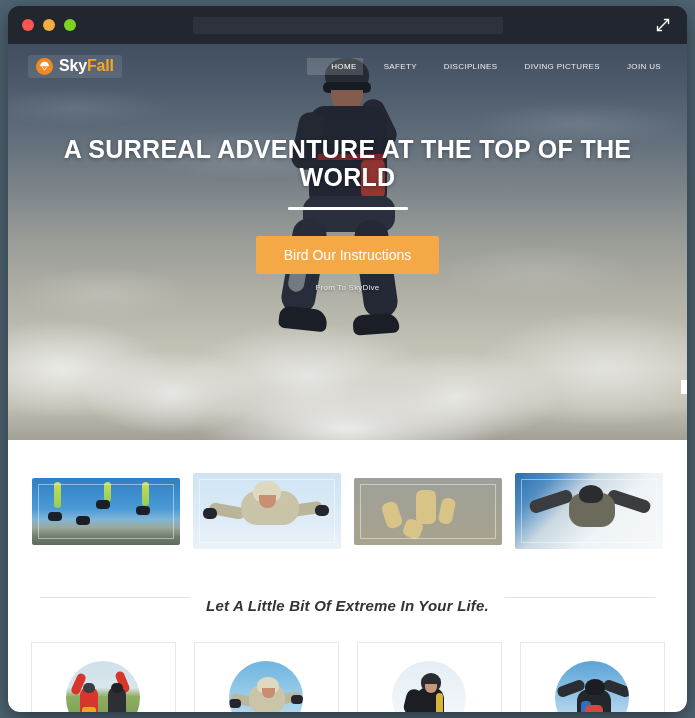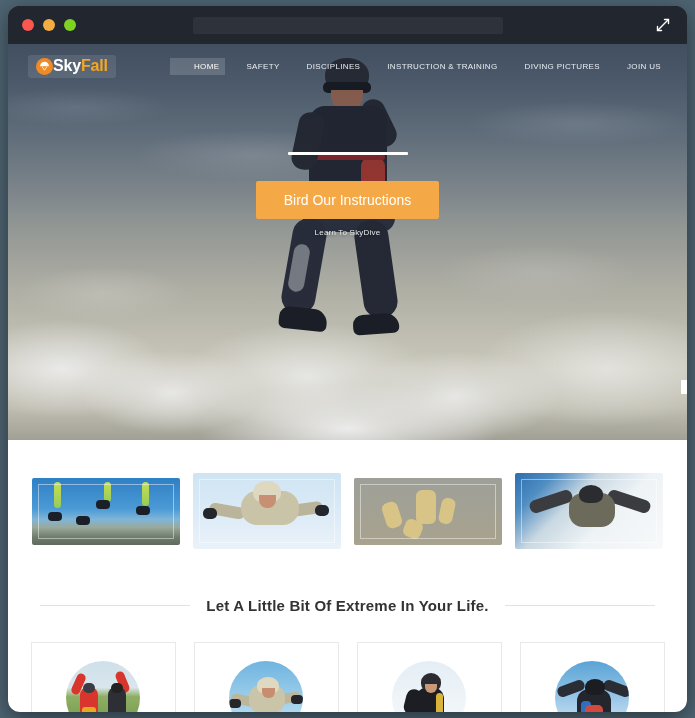--- a/index.html
+++ b/index.html
@@ -148,21 +148,21 @@
     position: relative;
     z-index: 5;
     height: 44px;
     display: flex;
     align-items: center;
     padding: 0 20px;
   }
   .logo {
     display: flex;
     align-items: center;
-    gap: 0;
+    gap: 6px;
     padding: 3px 8px;
     background: rgba(255,255,255,0.10);
     border-radius: 3px;
     cursor: pointer;
   }
   .logo-mark {
     width: 17px; height: 17px;
     border-radius: 50%;
     background: #f08a24;
     display: flex; align-items: center; justify-content: center;
@@ -300,24 +300,24 @@
   
   .t4 { background: linear-gradient(135deg, #2d6fae 0%, #4f8dc2 18%, #c9d8e2 38%, #eef3f6 62%, #f7f9fa 100%); }
   .t4 .body { position:absolute; left:54px; top:20px; width:46px; height:34px; background:#6c6a5a; border-radius:14px; }
   .t4 .helm { position:absolute; left:64px; top:12px; width:24px; height:18px; background:#2a2c30; border-radius:50% 50% 40% 40%; }
   .t4 .wing-l { position:absolute; left:14px; top:22px; width:44px; height:13px; background:#3a3c40; border-radius:6px; transform:rotate(-18deg); }
   .t4 .wing-r { position:absolute; left:92px; top:22px; width:44px; height:13px; background:#3a3c40; border-radius:6px; transform:rotate(18deg); }
 
   
   .section-head {
     display: flex;
-    align-items: center;
     gap: 16px;
     padding: 0 32px;
     margin-top: 48px;
+    font-style: italic;
   }
   .section-head .rule { flex: 1 1 auto; height: 1px; background: #e2e2e2; }
   .section-title {
     font-size: 15px;
     color: #333333;
     font-weight: bold;
     letter-spacing: 0.2px;
     white-space: nowrap;
   }
 
@@ -439,30 +439,30 @@
           </span>
           <span class="logo-text">
             <span class="logo-sky">Sky</span><span class="logo-fall">Fall</span>
           </span>
         </div>
 
         <nav class="nav">
           <a class="nav-item active">HOME</a>
           <a class="nav-item">SAFETY</a>
           <a class="nav-item">DISCIPLINES</a>
-          <a class="nav-item">INSTRUCTION &amp; TRAINING</a>
           <a class="nav-item">DIVING PICTURES</a>
           <a class="nav-item">JOIN US</a>
         </nav>
       </div>
 
       <div class="hero-content">
+        <h1 class="hero-title">A SURREAL ADVENTURE AT THE TOP OF THE WORLD</h1>
         <div class="hero-divider"></div>
         <button class="hero-cta">Bird Our Instructions</button>
-        <div class="hero-note">Learn To SkyDive</div>
+        <div class="hero-note">From To SkyDive</div>
       </div>
 
       <div class="edge-notch"></div>
     </div>
 
     <div class="gallery">
 
       <div class="thumb">
         <div class="thumb-inner t1">
           <span class="smoke" style="left:22px; top:4px;  height:26px;"></span>

